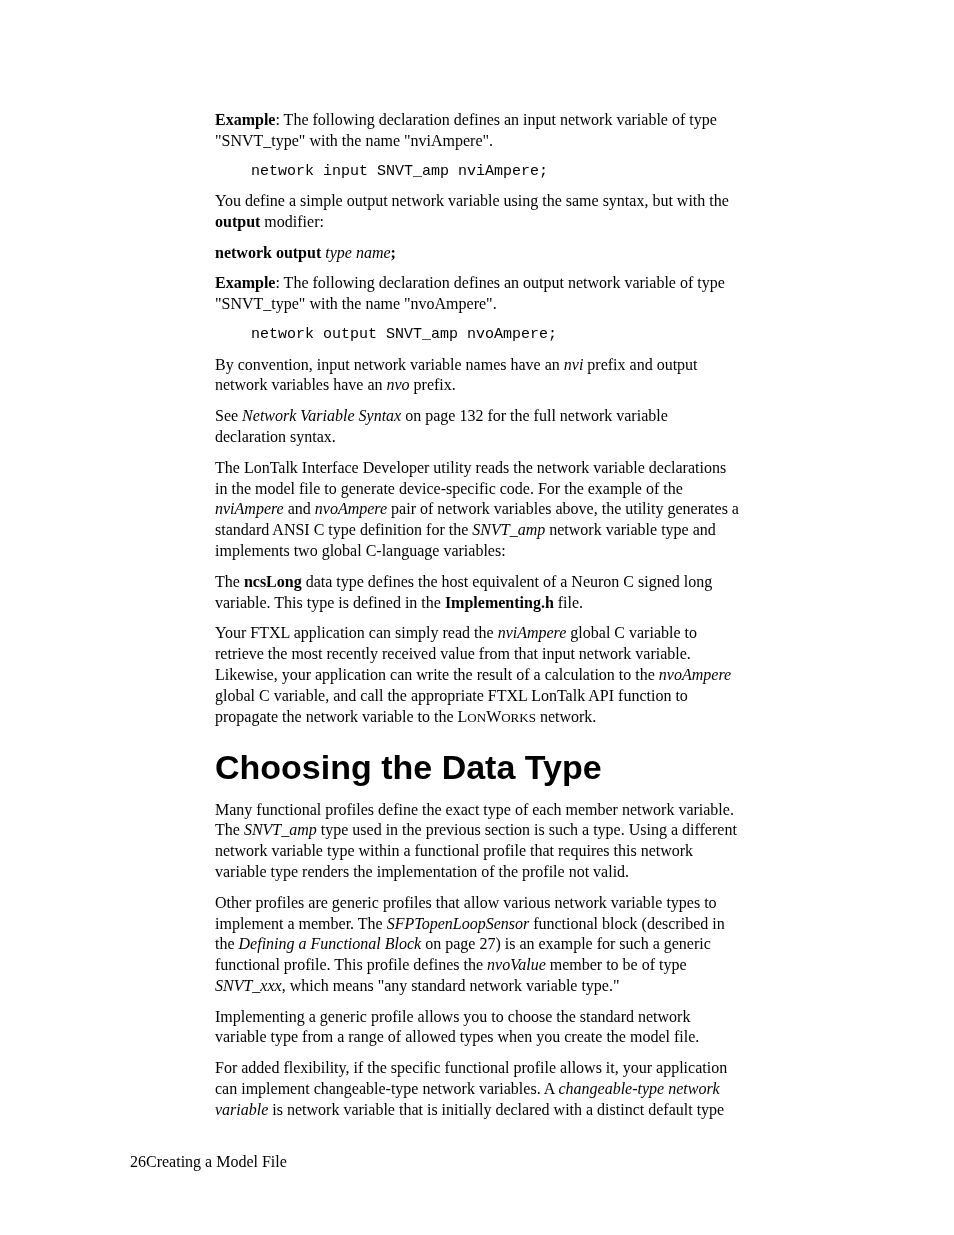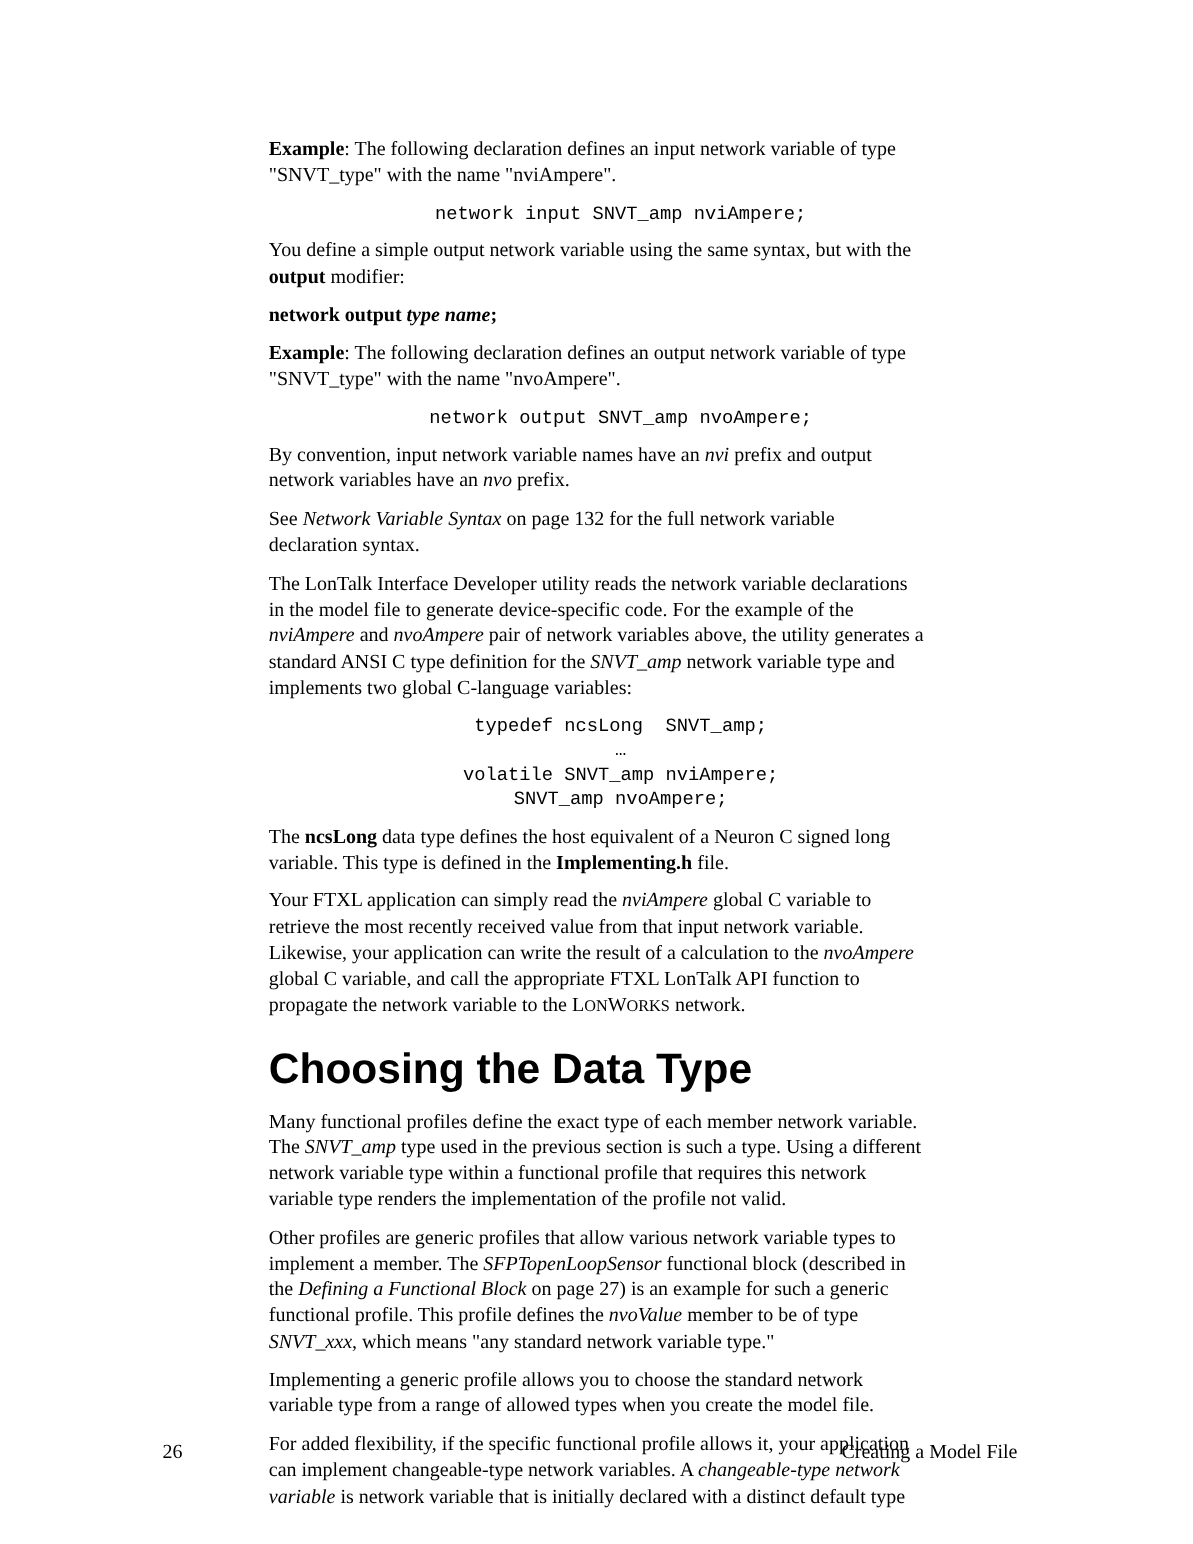--- a/index.html
+++ b/index.html
@@ -21,38 +21,36 @@
   }
   p {
     margin: 0 0 10px 0;
     text-align: left;
   }
   .code {
     font-family: "Courier New", Courier, monospace;
     margin: 4px 0 10px 36px;
     white-space: pre;
     font-size: 15px;
-    text-align: center;
   }
   .bold { font-weight: bold; }
   .italic { font-style: italic; }
-  .bolditalic { font-weight: bold; font-style: italic; }
+  .bolditalic { font-weight: normal; font-style: italic; }
   h2 {
     font-family: Arial, Helvetica, sans-serif;
     font-size: 34px;
     font-weight: bold;
     margin: 18px 0 10px 0;
   }
   .footer {
     position: absolute;
     bottom: 62px;
     left: 130px;
     right: 140px;
     display: flex;
-    justify-content: space-between;
     font-size: 16px;
   }
 </style>
 </head>
 <body>
 
 <div class="page">
 
   <p>
     <span class="bold">Example</span><span>:  The following declaration defines an input network variable of type "SNVT_type" with the name "nviAmpere".</span>
@@ -79,24 +77,20 @@
   </p>
 
   <p>
     <span>See </span><span class="italic">Network Variable Syntax</span><span> on page 132 for the full network variable declaration syntax.</span>
   </p>
 
   <p>
     <span>The LonTalk Interface Developer utility reads the network variable declarations in the model file to generate device-specific code.  For the example of the </span><span class="italic">nviAmpere</span><span> and </span><span class="italic">nvoAmpere</span><span> pair of network variables above, the utility generates a standard ANSI C type definition for the </span><span class="italic">SNVT_amp</span><span> network variable type and implements two global C-language variables:</span>
   </p>
 
-  <div class="code">typedef ncsLong  SNVT_amp;
-…
-volatile SNVT_amp nviAmpere;
-SNVT_amp nvoAmpere;</div>
 
   <p>
     <span>The </span><span class="bold">ncsLong</span><span> data type defines the host equivalent of a Neuron C signed long variable.  This type is defined in the </span><span class="bold">Implementing.h</span><span> file.</span>
   </p>
 
   <p>
     <span>Your FTXL application can simply read the </span><span class="italic">nviAmpere</span><span> global C variable to retrieve the most recently received value from that input network variable.  Likewise, your application can write the result of a calculation to the </span><span class="italic">nvoAmpere</span><span> global C variable, and call the appropriate FTXL LonTalk API function to propagate the network variable to the L</span><span style="font-size:13px">ON</span><span>W</span><span style="font-size:13px">ORKS</span><span> network.</span>
   </p>
 
   <h2>Choosing the Data Type</h2>

